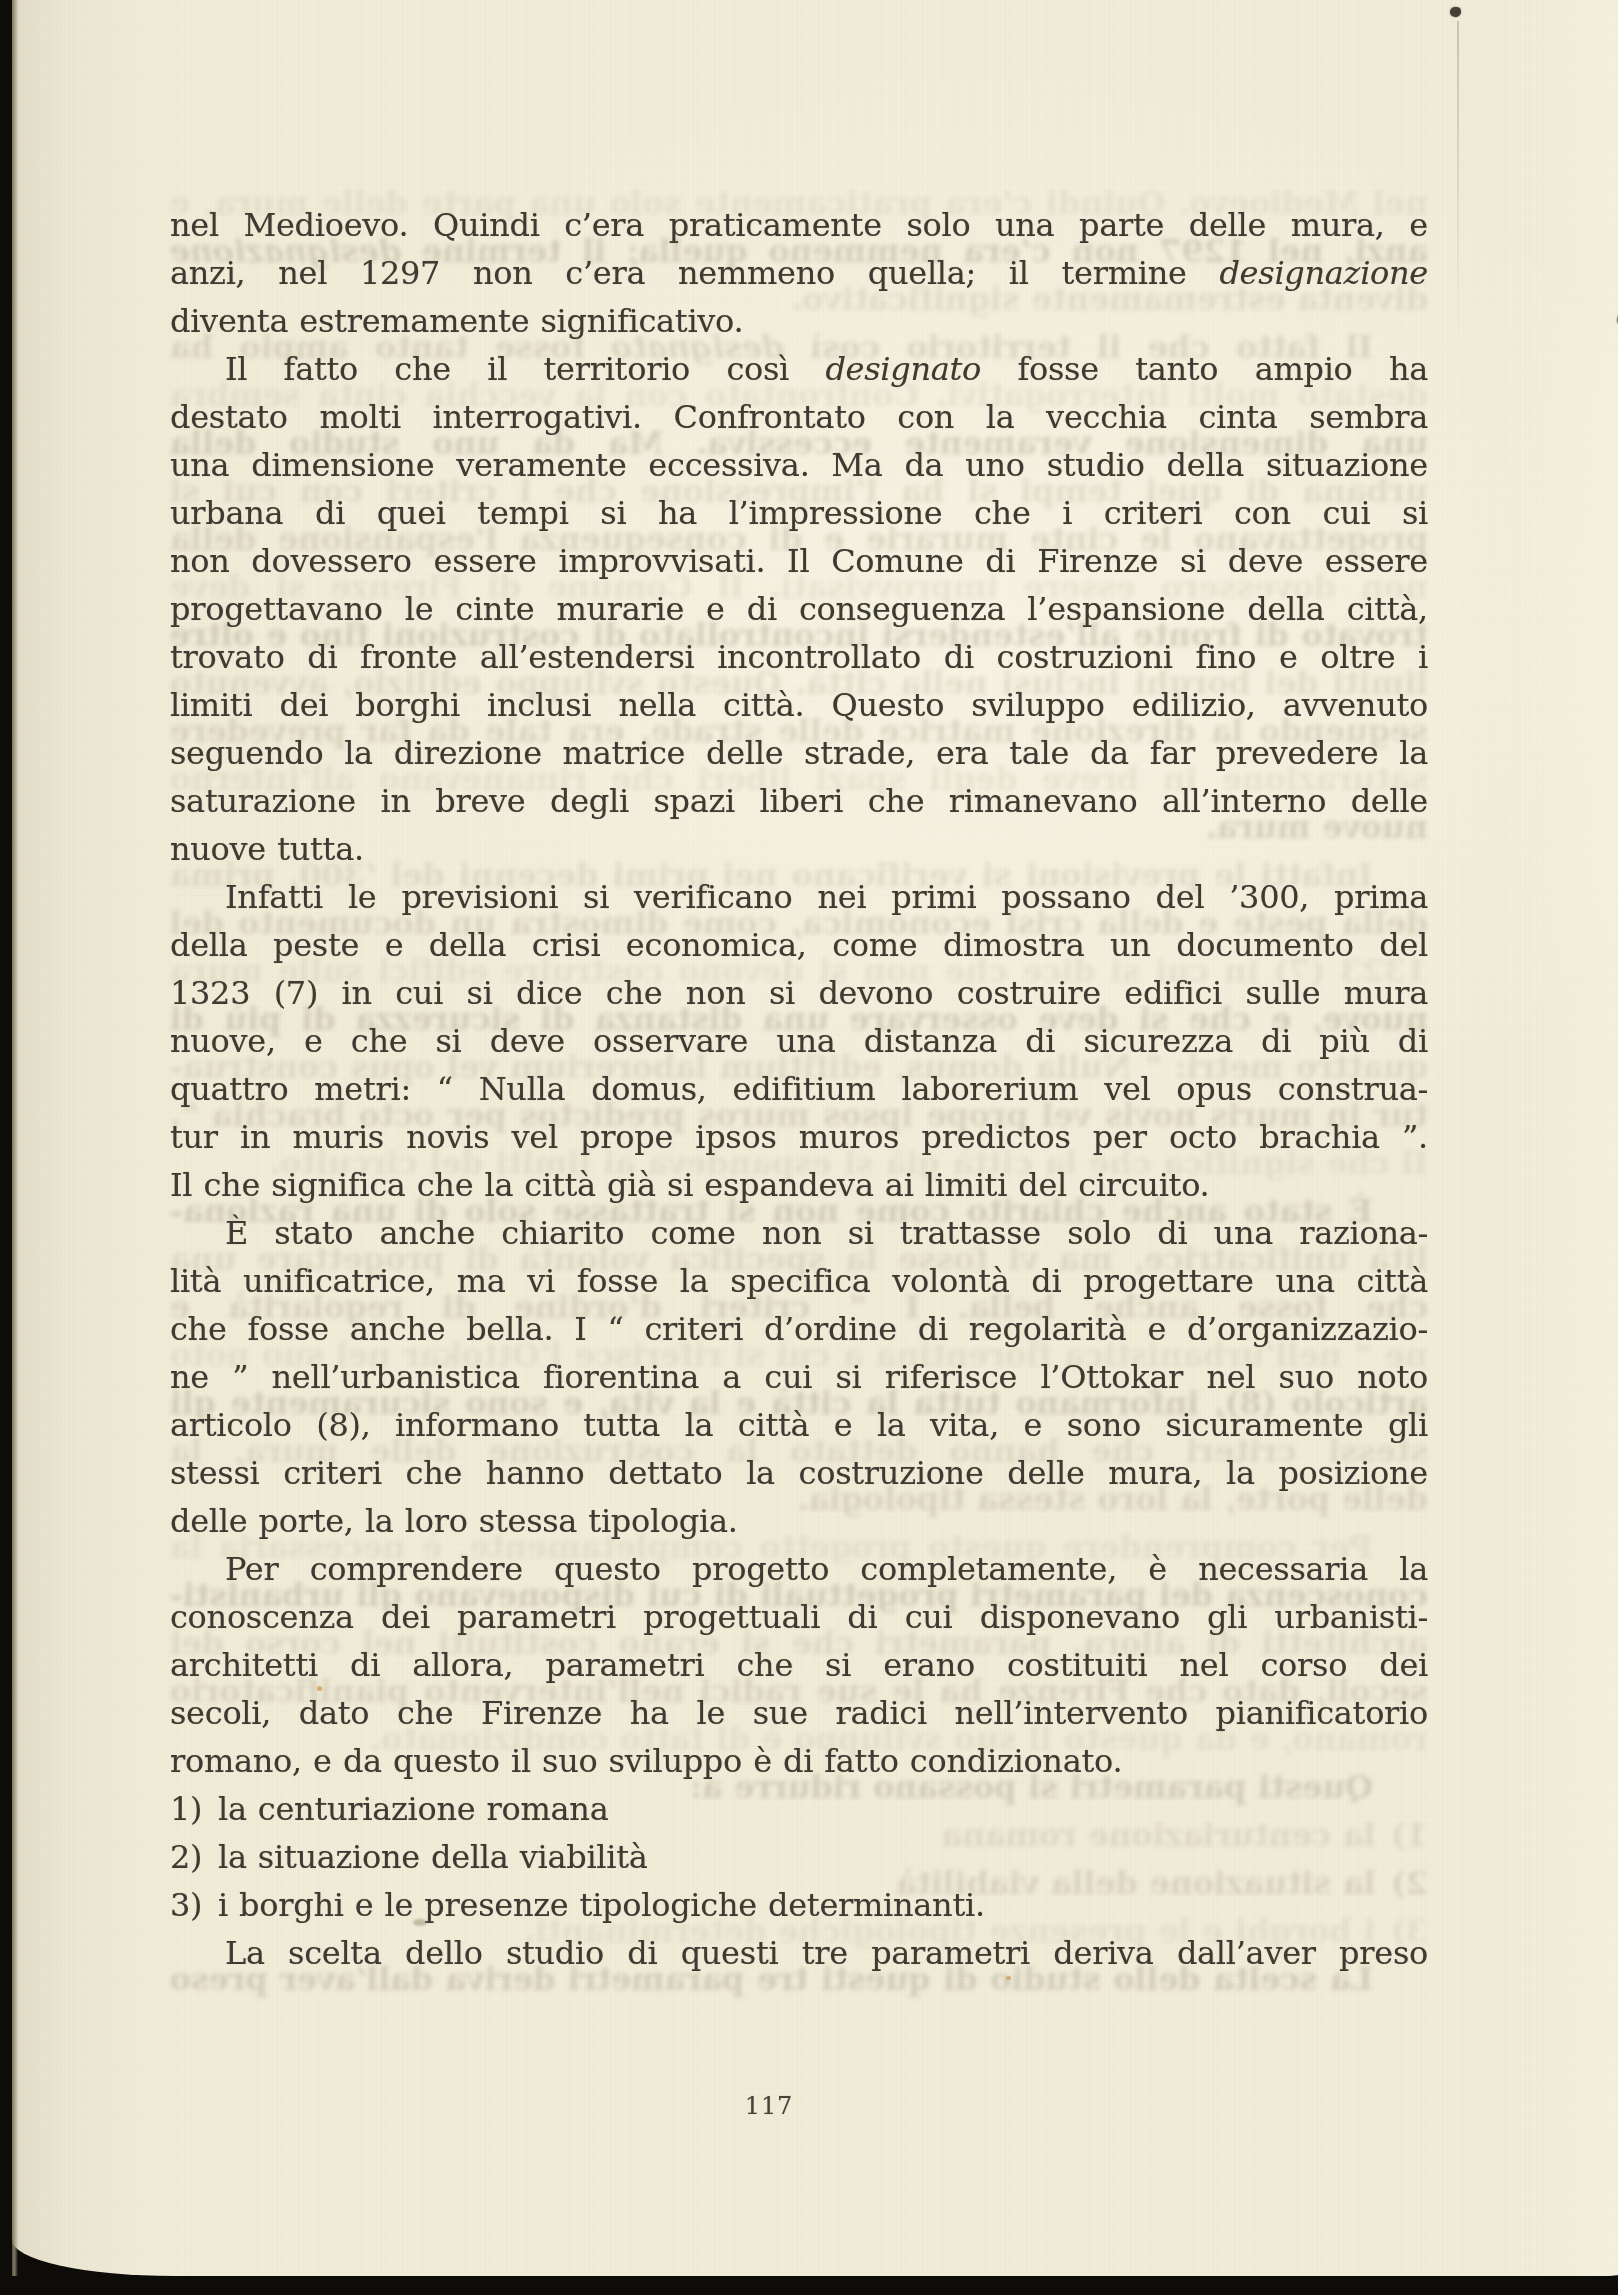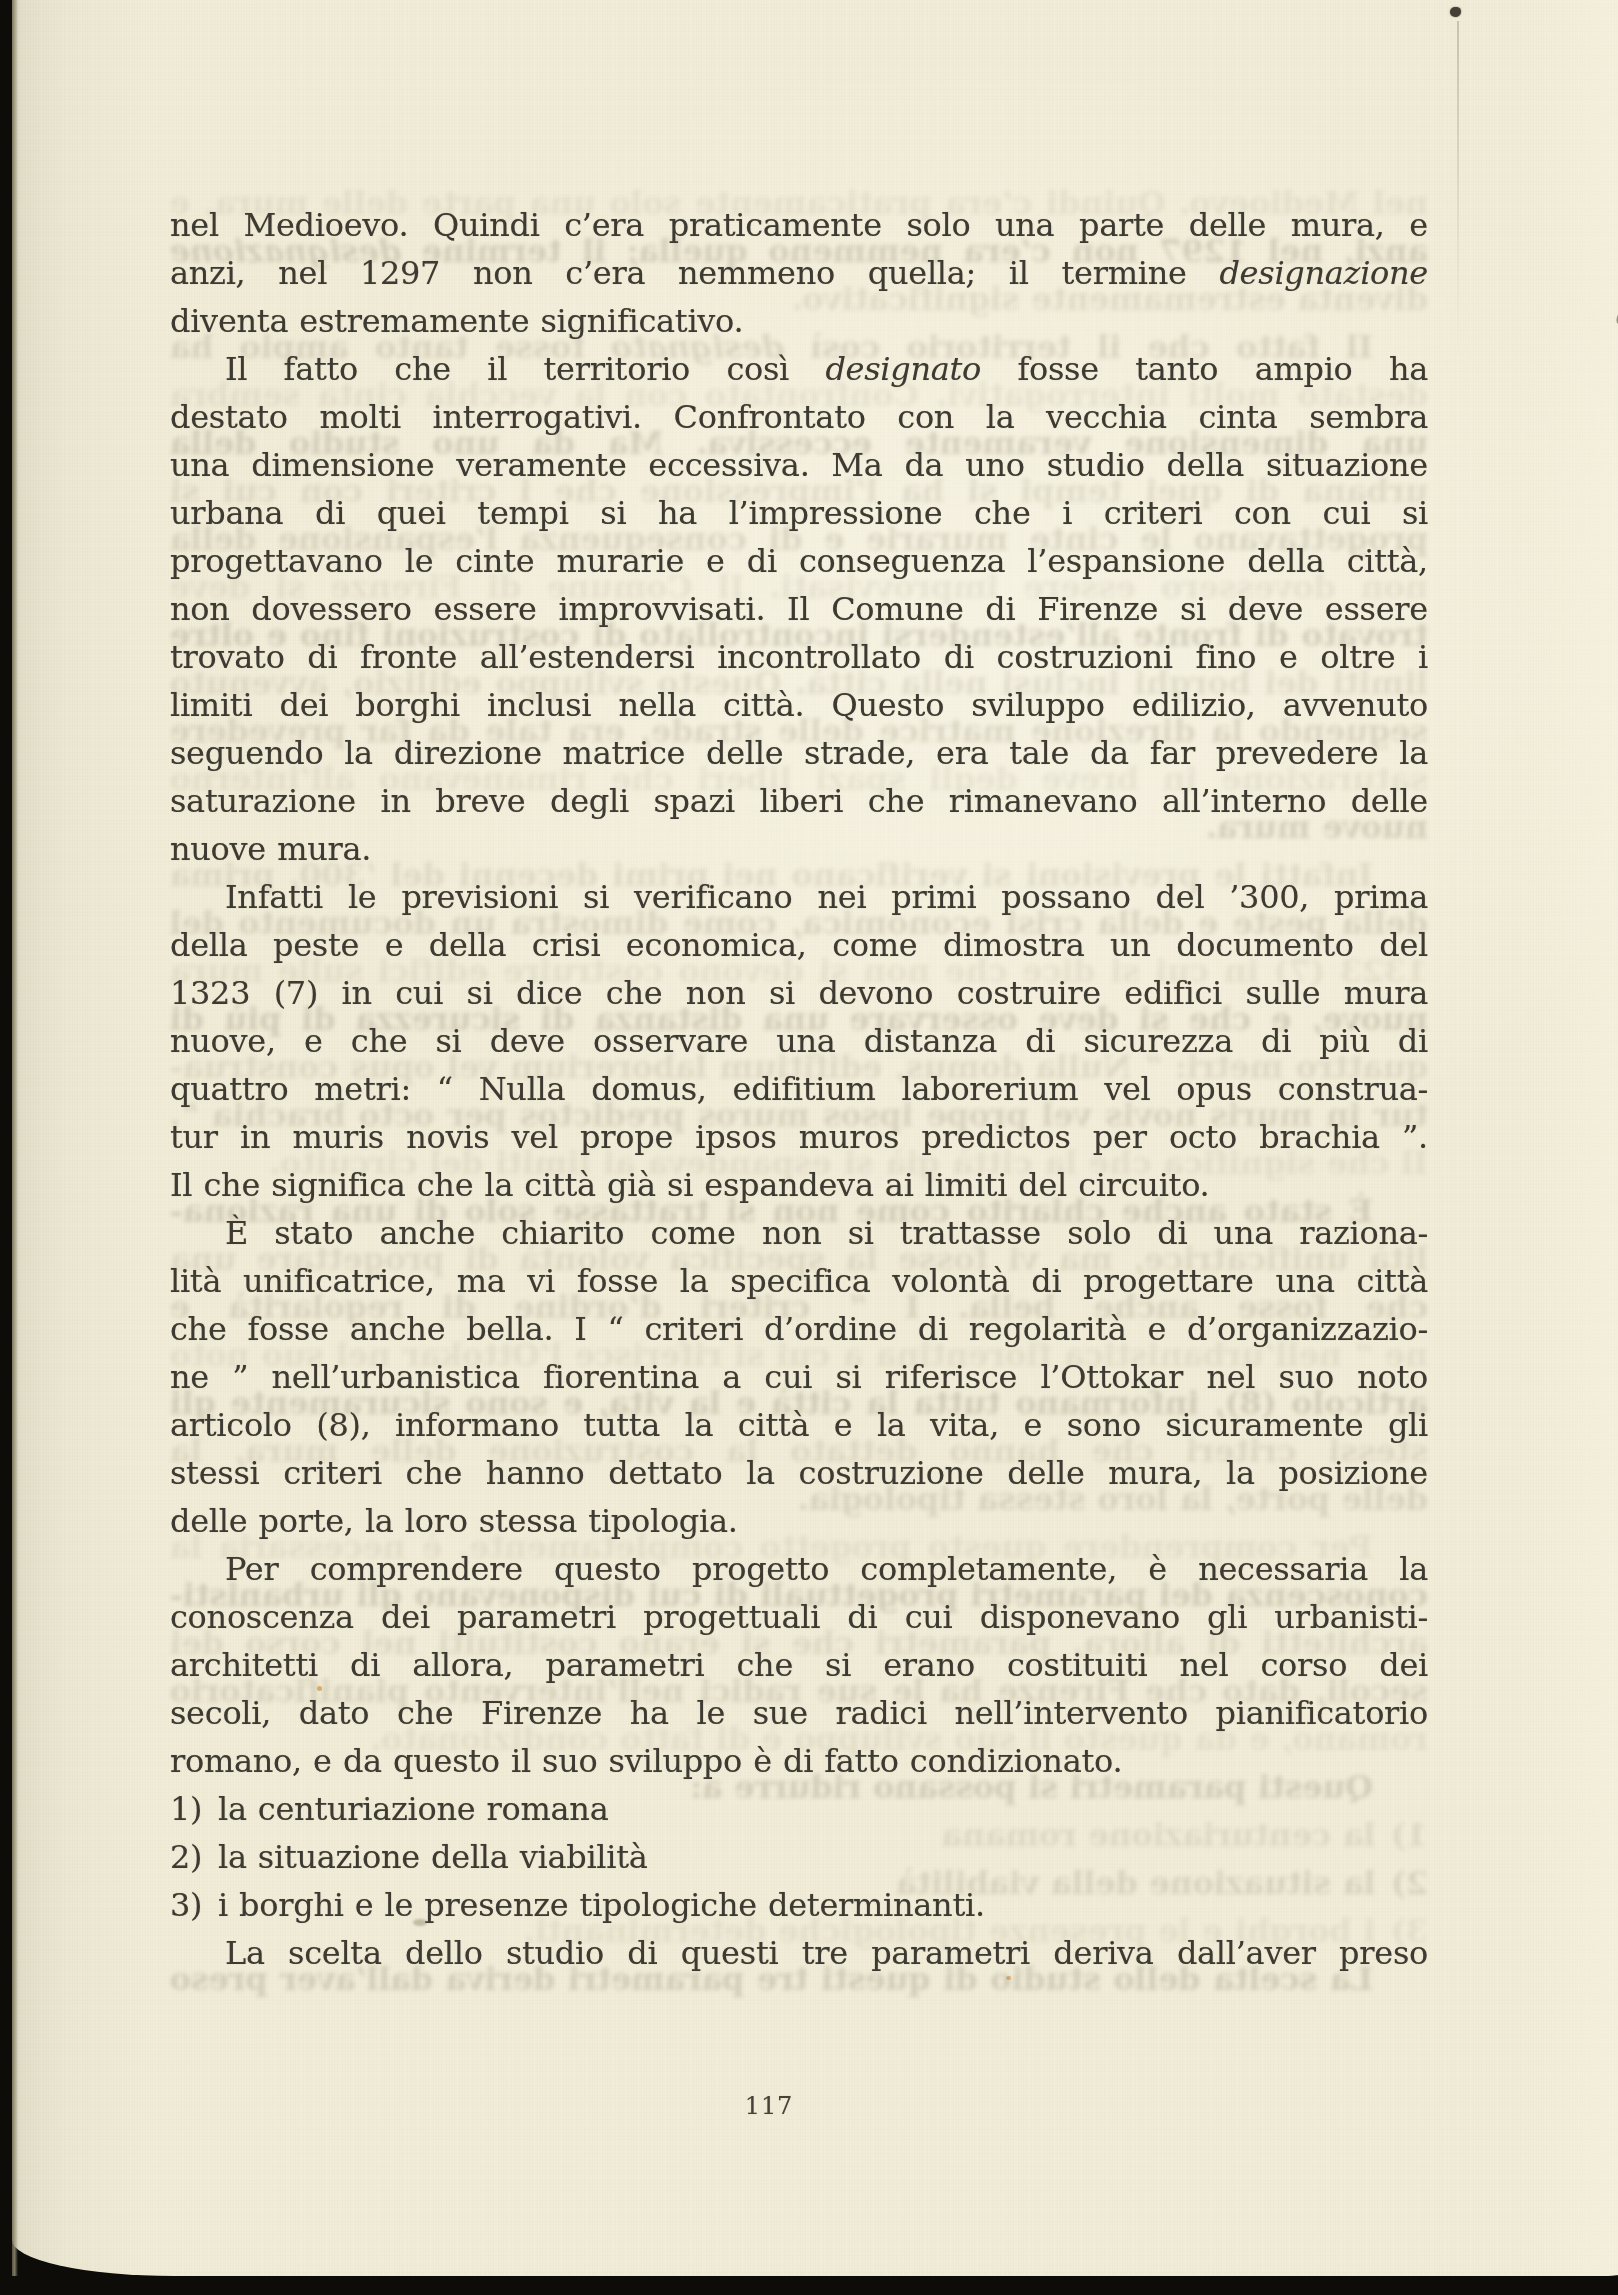--- a/index.html
+++ b/index.html
@@ -148,27 +148,27 @@
     </div>
 
   <div class="textblock" id="text-layer">
       <div class="line"><span>nel Medioevo. Quindi c’era praticamente solo una parte delle mura, e</span></div>
       <div class="line"><span>anzi, nel 1297 non c’era nemmeno quella; il termine </span><span class="it">designazione</span></div>
       <div class="line nj"><span>diventa estremamente significativo.</span></div>
       <div class="line ind"><span>Il fatto che il territorio così </span><span class="it">designato</span><span> fosse tanto ampio ha</span></div>
       <div class="line"><span>destato molti interrogativi. Confrontato con la vecchia cinta sembra</span></div>
       <div class="line"><span>una dimensione veramente eccessiva. Ma da uno studio della situazione</span></div>
       <div class="line"><span>urbana di quei tempi si ha l’impressione che i criteri con cui si</span></div>
+      <div class="line"><span>non dovessero essere improvvisati. Il Comune di Firenze si deve essere</span></div>
       <div class="line"><span>progettavano le cinte murarie e di conseguenza l’espansione della città,</span></div>
-      <div class="line"><span>non dovessero essere improvvisati. Il Comune di Firenze si deve essere</span></div>
       <div class="line"><span>trovato di fronte all’estendersi incontrollato di costruzioni fino e oltre i</span></div>
       <div class="line"><span>limiti dei borghi inclusi nella città. Questo sviluppo edilizio, avvenuto</span></div>
       <div class="line"><span>seguendo la direzione matrice delle strade, era tale da far prevedere la</span></div>
       <div class="line"><span>saturazione in breve degli spazi liberi che rimanevano all’interno delle</span></div>
-      <div class="line nj"><span>nuove mura.</span></div>
+      <div class="line nj"><span>nuove tutta.</span></div>
       <div class="line ind"><span>Infatti le previsioni si verificano nei primi possano del ’300, prima</span></div>
       <div class="line"><span>della peste e della crisi economica, come dimostra un documento del</span></div>
       <div class="line"><span>1323 (7) in cui si dice che non si devono costruire edifici sulle mura</span></div>
       <div class="line"><span>nuove, e che si deve osservare una distanza di sicurezza di più di</span></div>
       <div class="line"><span>quattro metri: “ Nulla domus, edifitium laborerium vel opus construa-</span></div>
       <div class="line"><span>tur in muris novis vel prope ipsos muros predictos per octo brachia ”.</span></div>
       <div class="line nj"><span>Il che significa che la città già si espandeva ai limiti del circuito.</span></div>
       <div class="line ind"><span>È stato anche chiarito come non si trattasse solo di una raziona-</span></div>
       <div class="line"><span>lità unificatrice, ma vi fosse la specifica volontà di progettare una città</span></div>
       <div class="line"><span>che fosse anche bella. I “ criteri d’ordine di regolarità e d’organizzazio-</span></div>

